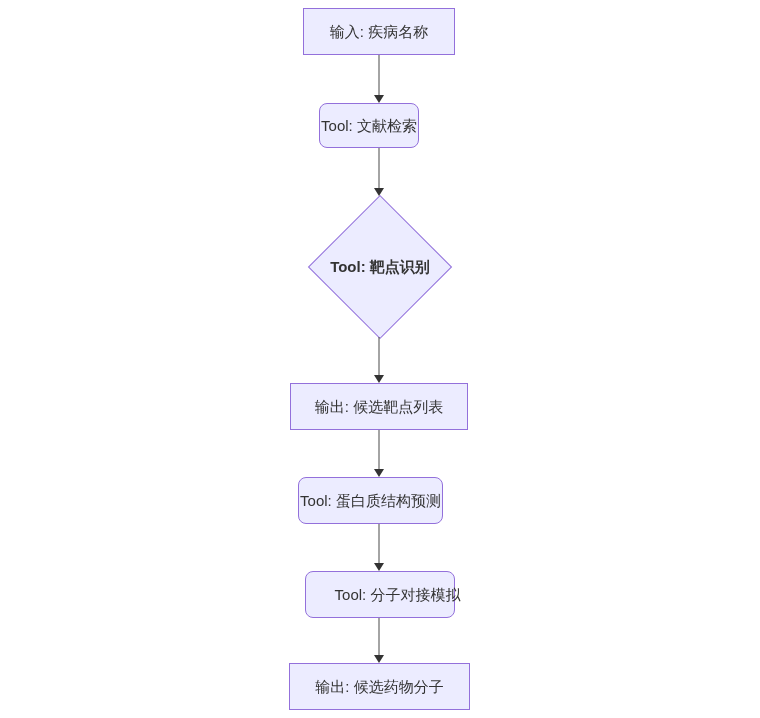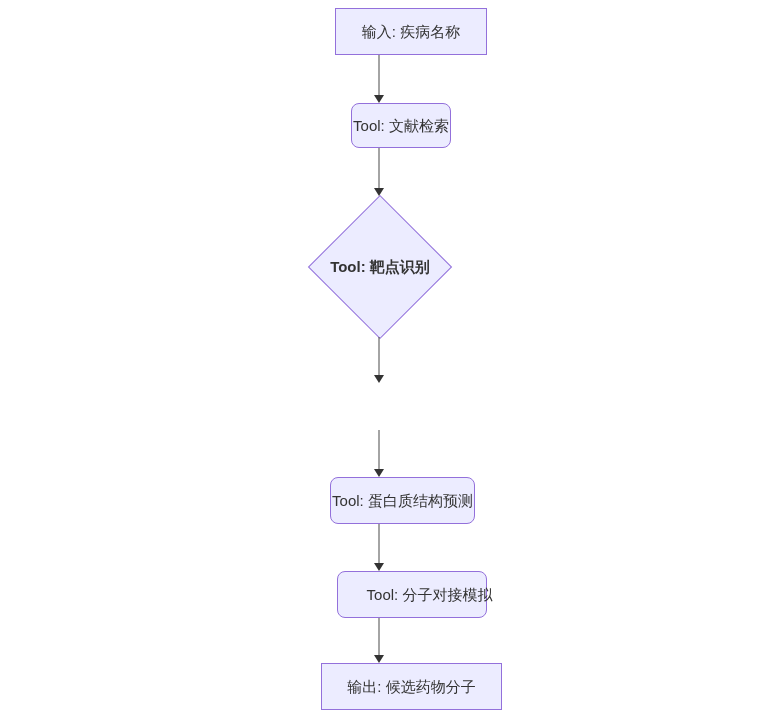--- a/index.html
+++ b/index.html
@@ -21,21 +21,20 @@
     align-items: center;
     justify-content: center;
     background: #ECECFF;
     border: 1px solid #9370DB;
     color: #333333;
     font-size: 15px;
     line-height: 1.2;
     box-sizing: border-box;
     text-align: center;
     white-space: nowrap;
-    margin-left: 32px;
   }
   .node.rounded { border-radius: 8px; }
 
   
   .diamond-wrap { position: absolute; }
   .diamond-shape {
     position: absolute;
     background: #ECECFF;
     border: 1px solid #9370DB;
     box-sizing: border-box;
@@ -104,20 +103,21 @@
 
   <div class="node" id="n-input">输入: 疾病名称</div>
 
   <div class="node rounded" id="n-lit-search">Tool: 文献检索</div>
 
   <div class="diamond-wrap" id="n-diamond">
     <div class="diamond-shape"></div>
     <div class="diamond-label">Tool: 靶点识别</div>
   </div>
 
+  <div class="node" id="n-target-list">输出: 候选靶点列表</div>
 
   <div class="node rounded" id="n-protein">Tool: 蛋白质结构预测</div>
 
   <div class="node rounded" id="n-docking">Tool: 分子对接模拟</div>
 
   <div class="node" id="n-drug-output">输出: 候选药物分子</div>
 
   <div class="edge" id="e1">
     <div class="line"></div>
     <div class="head"></div>

